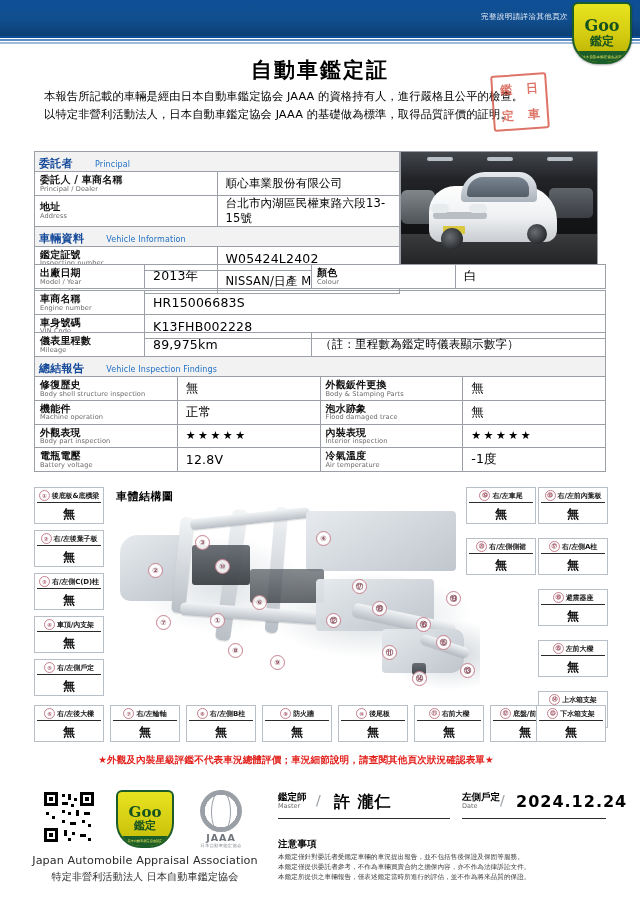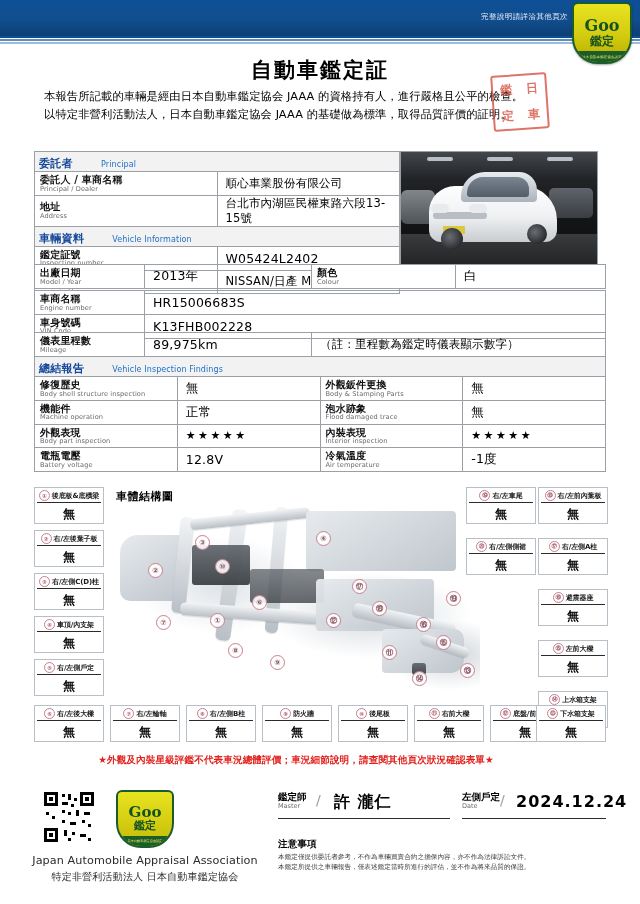--- a/index.html
+++ b/index.html
@@ -66,21 +66,21 @@
   }
 
   
   .tbl{position:absolute;border-collapse:collapse;table-layout:fixed;}
   .tbl td{border:1px solid #9aa0a6;padding:0;vertical-align:middle;}
   .sechead{
     background:#f2f2f2;height:15px;padding-left:4px !important;
     white-space:nowrap;
   }
   .sechead .cn{font-size:11px;font-weight:bold;color:#15499a;letter-spacing:.3px;}
-  .sechead .en{font-size:8px;color:#1f6fc4;margin-left:23px;letter-spacing:.1px;}
+  .sechead .en{font-size:8px;color:#1f6fc4;margin-left:17px;letter-spacing:.1px;}
   .lbl{background:#ffffff;padding:2px 0 2px 5px !important;}
   .lbl .cn{font-size:10px;font-weight:bold;color:#111;display:block;line-height:1.15;letter-spacing:.2px;}
   .lbl .en{font-size:6.6px;color:#6a6a6a;display:block;line-height:1.1;letter-spacing:.1px;}
   .val{padding-left:8px !important;font-size:12.5px;letter-spacing:.2px;}
   .val.small{font-size:11.5px;}
   .stars{letter-spacing:2.5px;font-size:11px;}
 
   .photo{
     position:absolute;left:400px;top:151px;width:196px;height:112px;
     border:1px solid #9aa0a6;overflow:hidden;background:#1d1f21;
@@ -627,20 +627,25 @@
     <div class="qr-cell" style="left:24px;top:46px;width:3px;height:3px"></div>
     <div class="qr-cell" style="left:44px;top:46px;width:3px;height:3px"></div>
   </div>
 
   <div class="goo2">
     <div class="g1">Goo</div>
     <div class="g2">鑑定</div>
     <div class="g3">日本自動車鑑定協会認定</div>
   </div>
 
+  <div class="jaaa">
+    <div class="globe"></div>
+    <div class="gname">JAAA</div>
+    <div class="gsub">日本自動車鑑定協会</div>
+  </div>
 
   <div class="assoc-en">Japan Automobile Appraisal Association</div>
   <div class="assoc-cn">特定非營利活動法人 日本自動車鑑定協会</div>
 
   <div style="position:absolute;left:278px;top:792px;" class="sig-lbl">
     <span class="cn">鑑定師</span>
     <span class="en">Master</span>
   </div>
   <div style="position:absolute;left:316px;top:792px;" class="slash">/</div>
   <div style="position:absolute;left:334px;top:792px;" class="sig-val">許 瀧仁</div>
@@ -649,17 +654,18 @@
   <div style="position:absolute;left:462px;top:792px;" class="sig-lbl">
     <span class="cn">左側戶定</span>
     <span class="en">Date</span>
   </div>
   <div style="position:absolute;left:500px;top:792px;" class="slash">/</div>
   <div style="position:absolute;left:516px;top:792px;" class="sig-val">2024.12.24</div>
   <div class="sigline" style="left:462px;top:818px;width:144px;"></div>
 
   <div class="notice-h">注意事項</div>
   <div class="notice-b">
+    <div>本鑑定僅針對委託者受鑑定車輛的車況提出報告，並不包括售後保證及保固等服務。</div>
     <div>本鑑定僅提供委託者參考，不作為車輛買賣合約之擔保內容，亦不作為法律訴訟文件。</div>
     <div>本鑑定所提供之車輛報告，僅表述鑑定當時所進行的評估，並不作為將來品質的保證。</div>
   </div>
 
 </div>
 
 </body></html>

